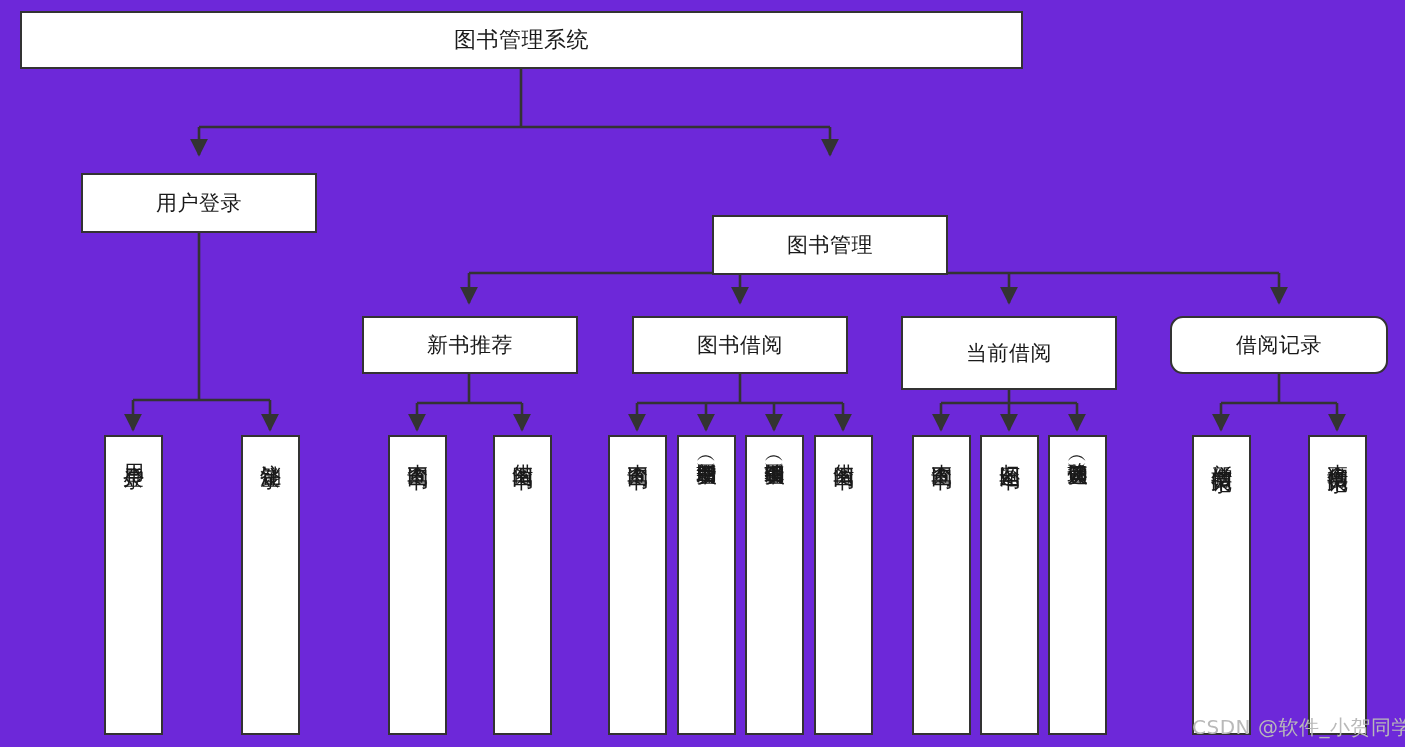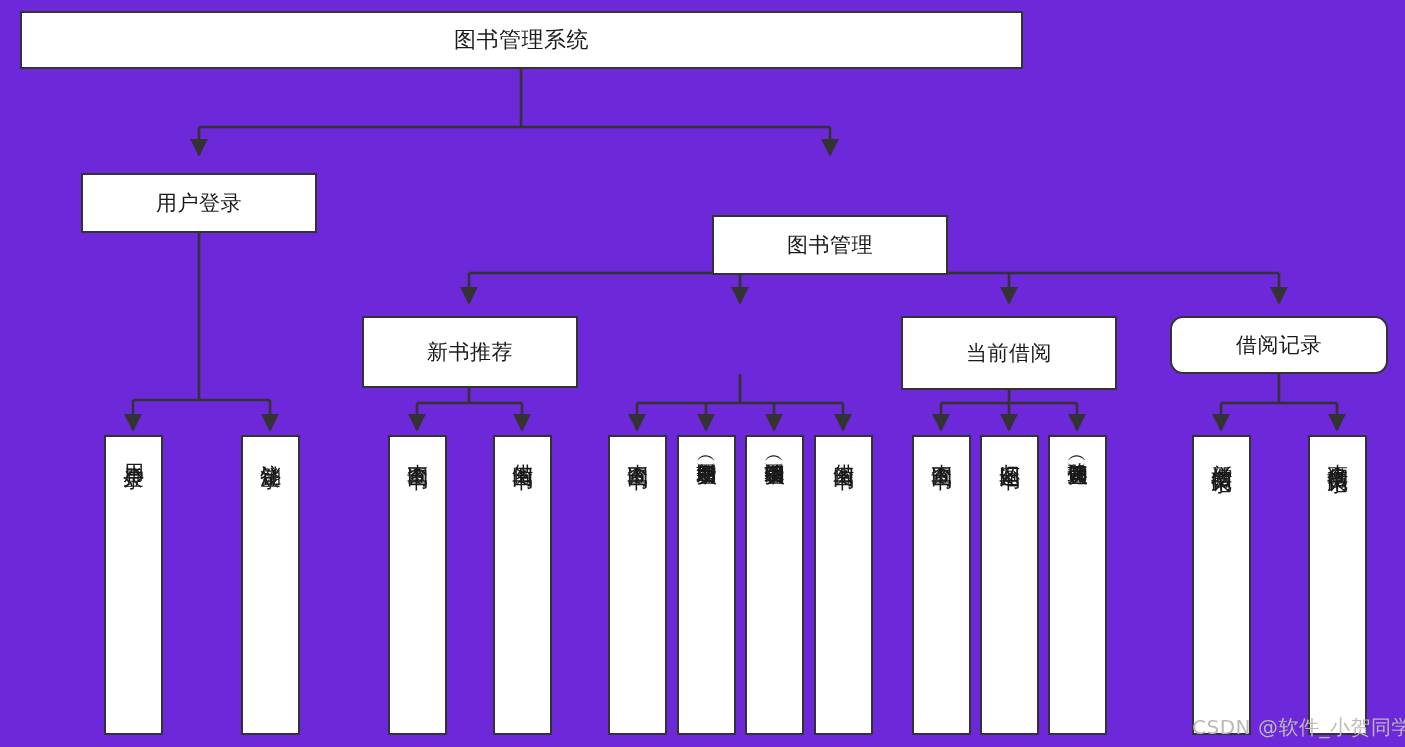--- a/index.html
+++ b/index.html
@@ -139,24 +139,27 @@
   </div>
 
   <div class="node horiz" style="left:81px; top:173px; width:236px; height:60px;">
     <span class="label">用户登录</span>
   </div>
 
   <div class="node horiz" style="left:712px; top:173px; width:236px; height:60px;margin-top:42px;">
     <span class="label">图书管理</span>
   </div>
 
-  <div class="node horiz" style="left:362px; top:316px; width:216px; height:72px;">
+  <div class="node horiz" style="left:362px; top:316px; width:216px; height:58px;">
     <span class="label">新书推荐</span>
   </div>
 
+  <div class="node horiz" style="left:632px; top:316px; width:216px; height:58px;">
+    <span class="label">图书借阅</span>
+  </div>
 
   <div class="node horiz" style="left:901px; top:316px; width:216px; height:74px;">
     <span class="label">当前借阅</span>
   </div>
 
   <div class="node horiz" style="left:1170px; top:316px; width:218px; height:58px;border-radius:13px;">
     <span class="label">借阅记录</span>
   </div>
 
   <div class="node vert" style="left:104px; top:435px; width:59px; height:300px;">

